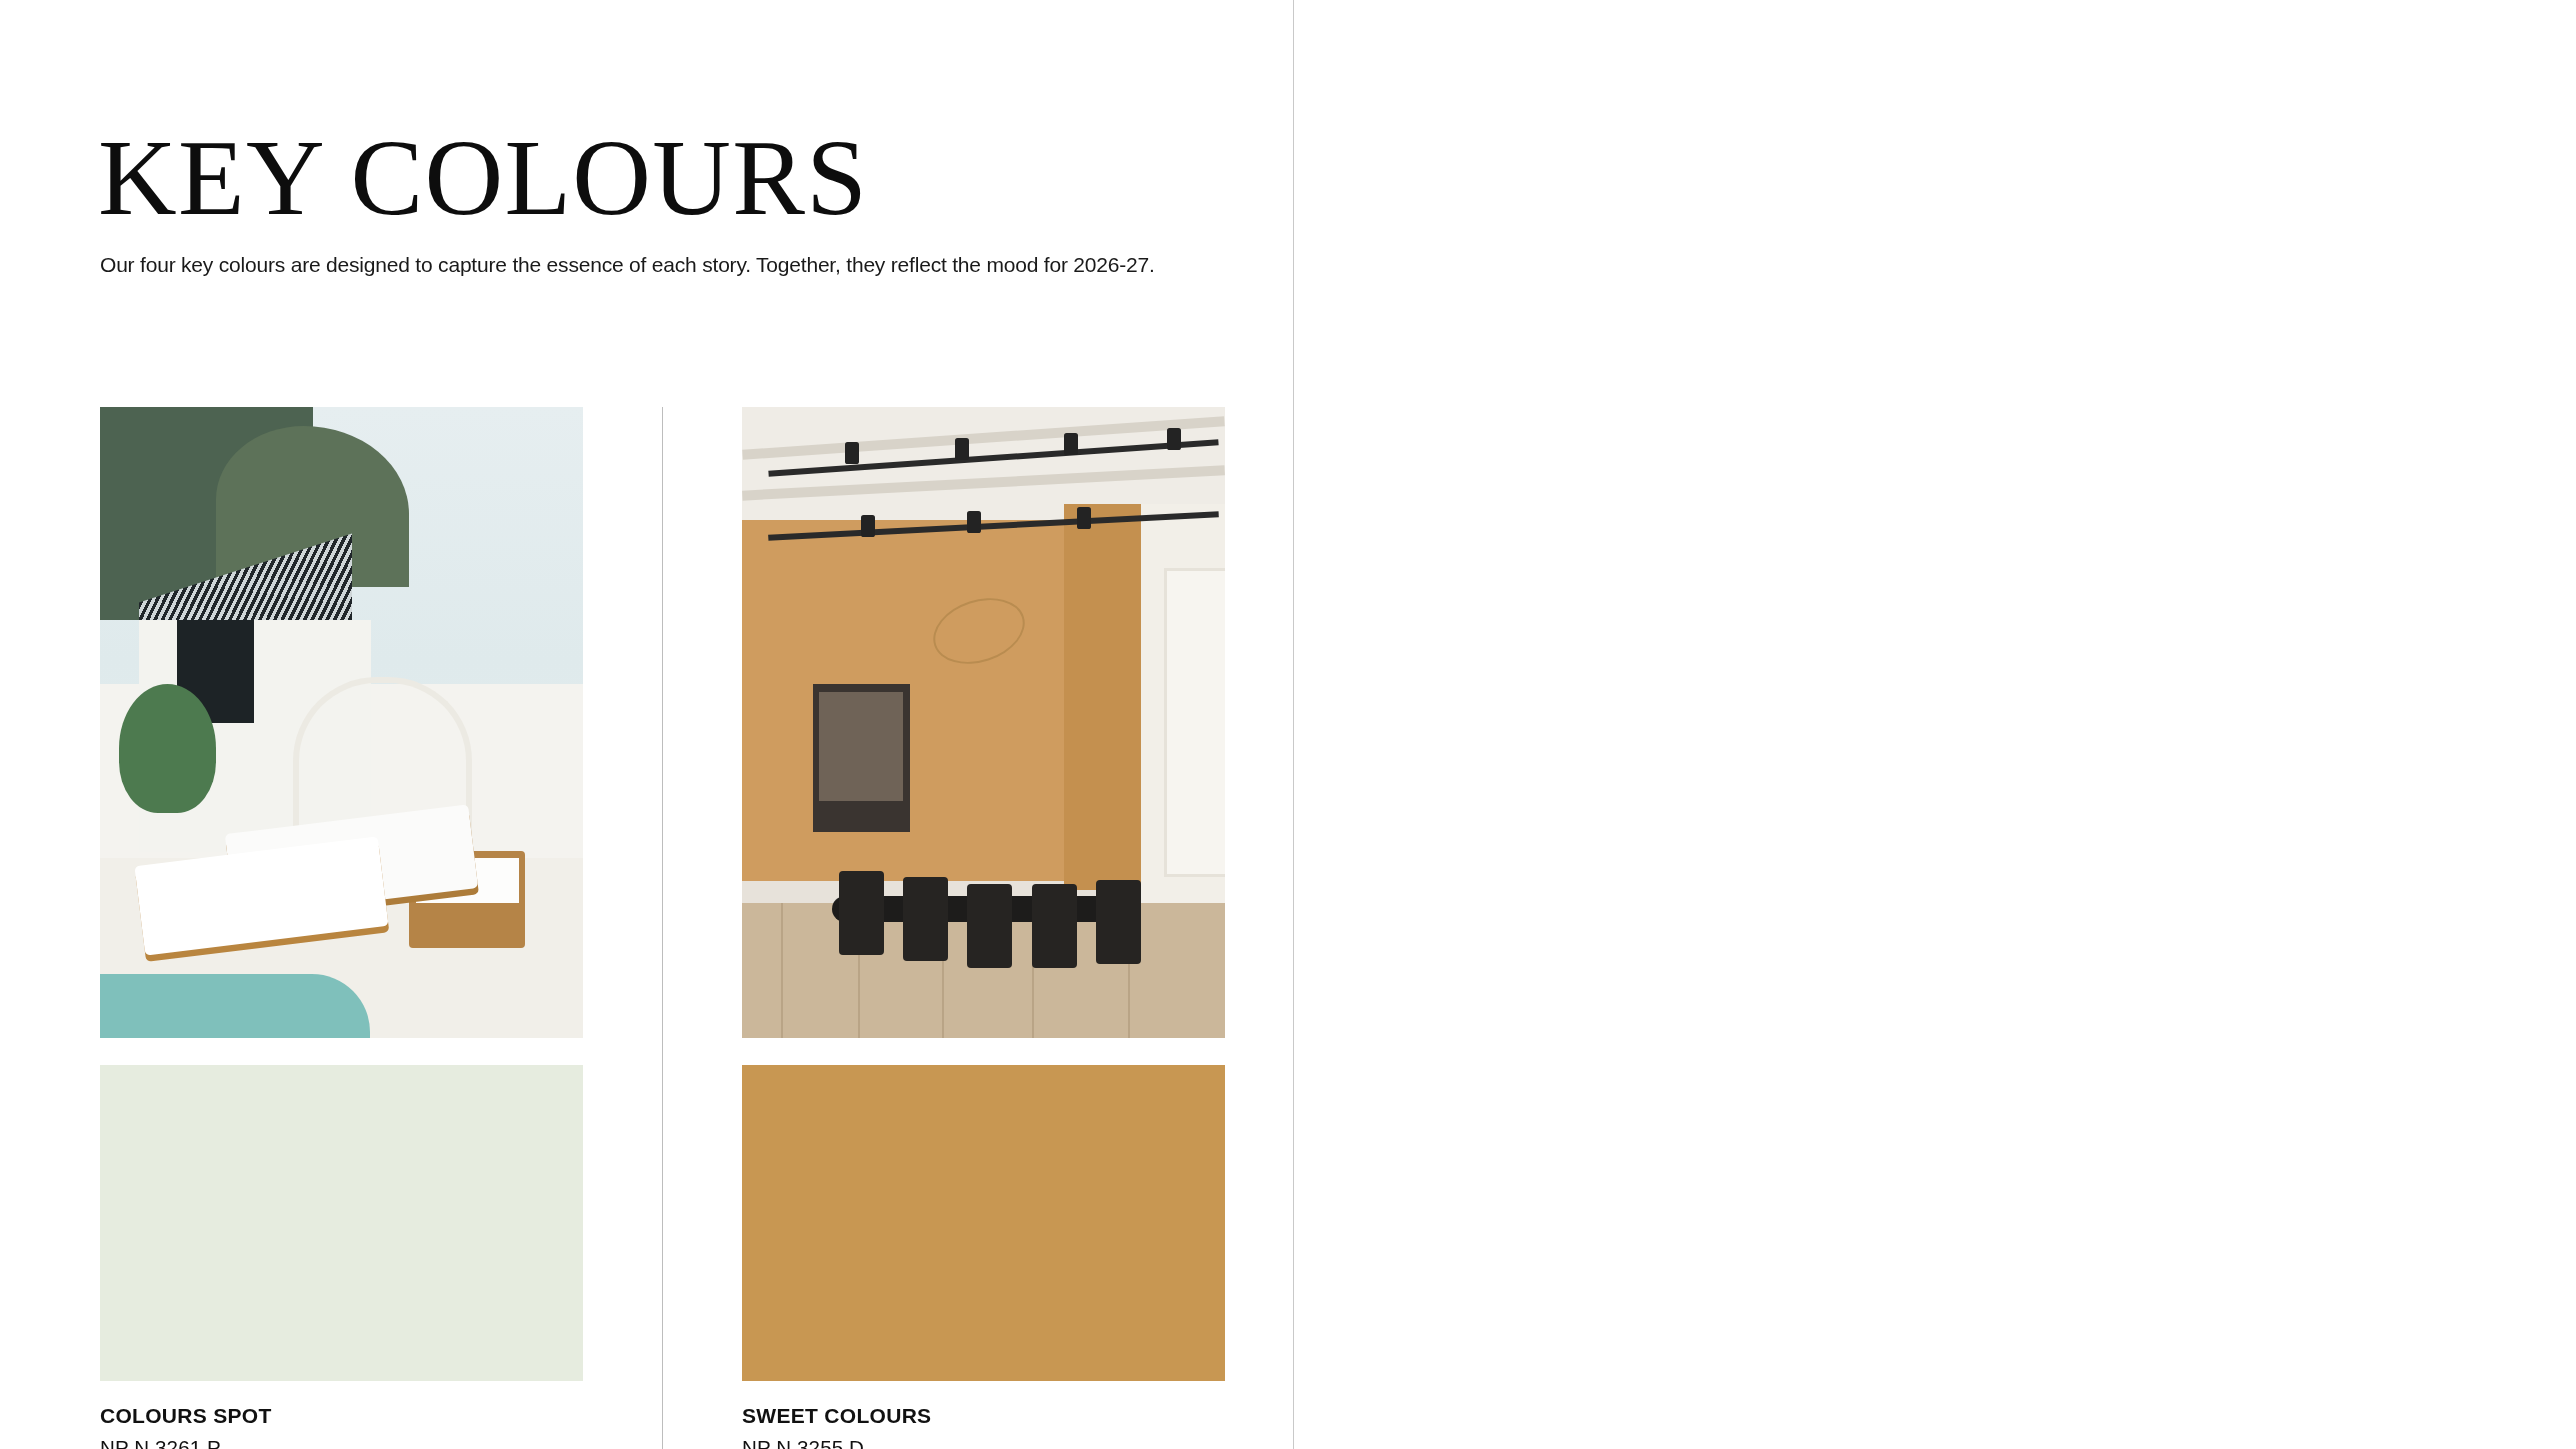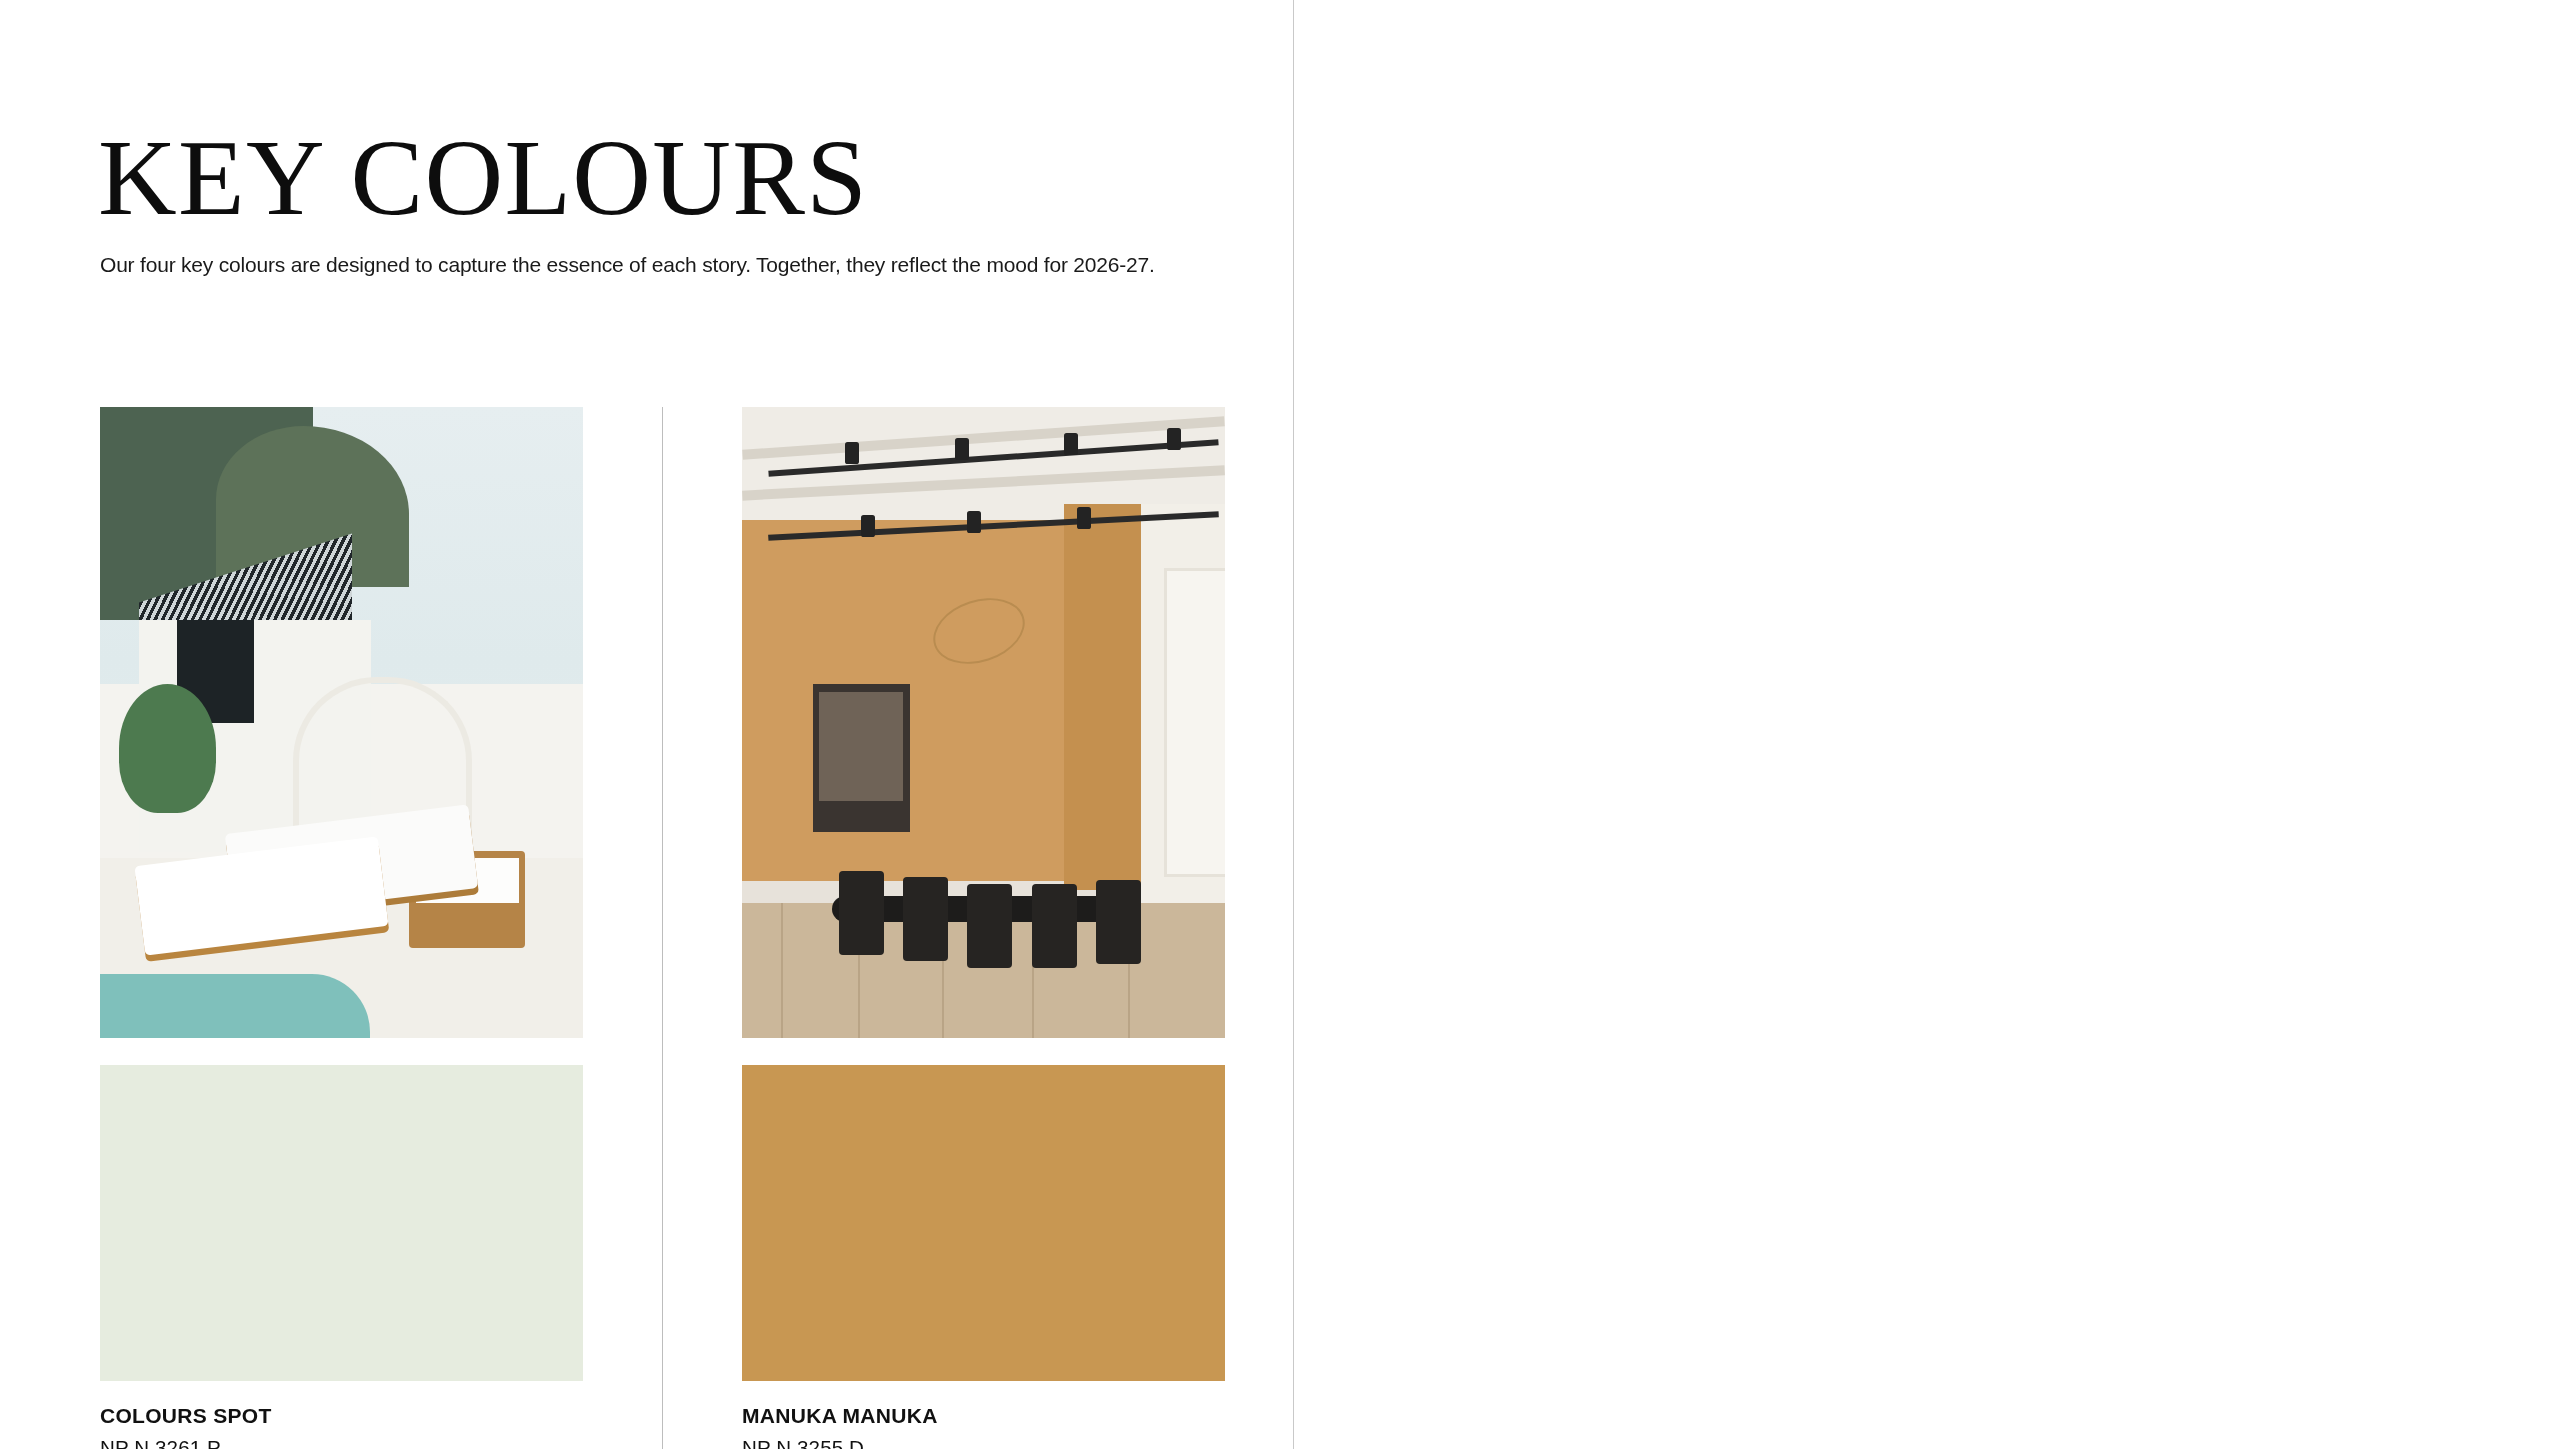--- a/index.html
+++ b/index.html
@@ -231,21 +231,21 @@
           <div class="p2-floorl ph" style="left:386px"></div>
           <div class="p2-table ph"></div>
           <div class="p2-chair ph" style="left:97px;top:464px"></div>
           <div class="p2-chair ph" style="left:161px;top:470px"></div>
           <div class="p2-chair ph" style="left:225px;top:477px"></div>
           <div class="p2-chair ph" style="left:290px;top:477px"></div>
           <div class="p2-chair ph" style="left:354px;top:473px"></div>
         </div>
         <div class="swatch" style="background:#c89752"></div>
         <div class="label">
-          <div class="name">MANUKA MANUKA</div>
+          <div class="name">SWEET COLOURS</div>
           <div class="code">NP N 3255 D</div>
         </div>
       </div>
 
     </div>
   </div>
 
   <div class="page page-right">
 
     

